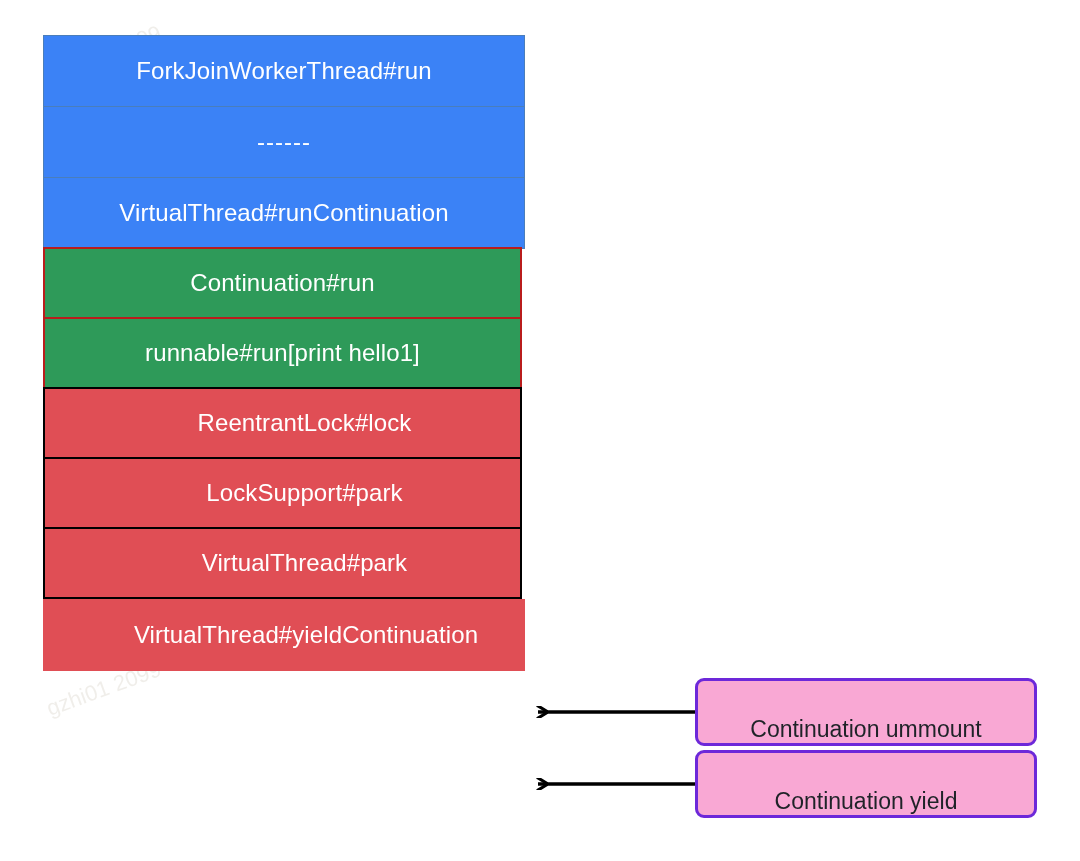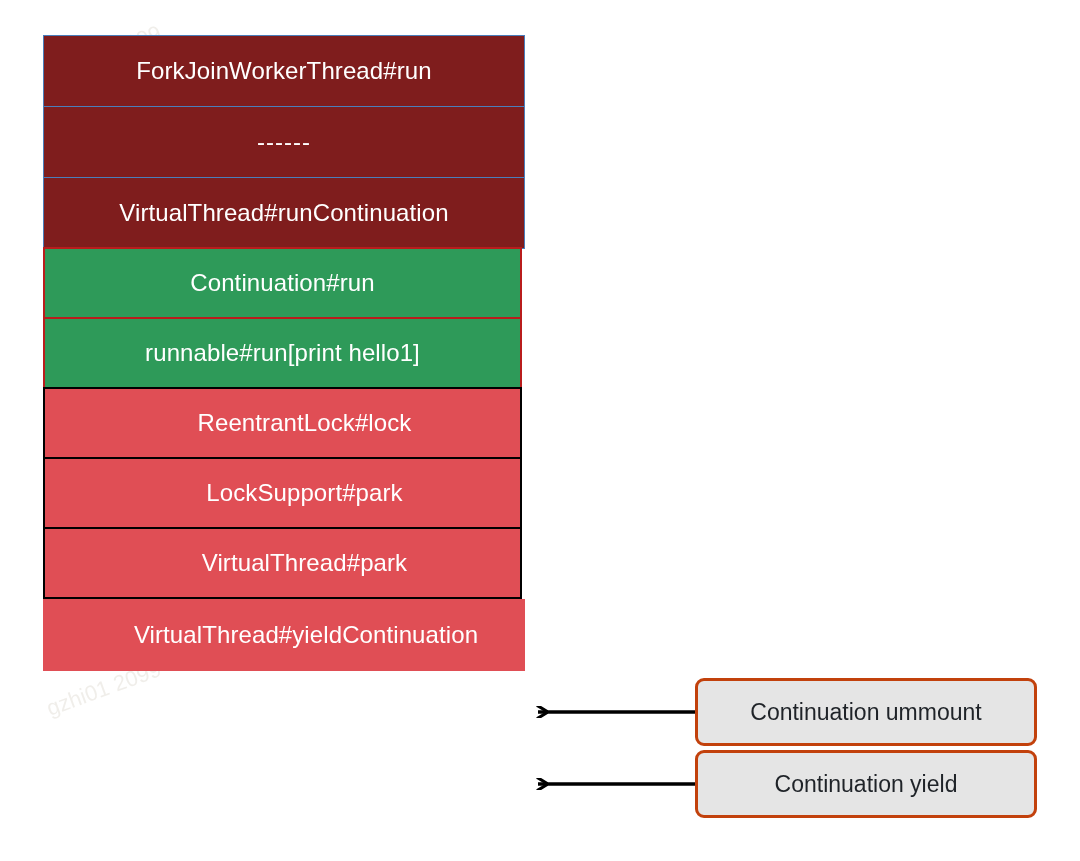--- a/index.html
+++ b/index.html
@@ -44,21 +44,21 @@
     white-space: nowrap;
     position: relative;
   }
 
   .frame .frame-label {
     pointer-events: none;
   }
 
   
   .frame.purple {
-    background: #7f1d1d;
+    background: #3b82f6;
     border: 1px solid #4a7ebb;
     border-bottom-width: 1px;
     margin-top: -1px;
     justify-content: center;
   }
   .frame.purple:first-child { margin-top: 0; }
 
   
   .frame.green {
     background: #2e9a59;
@@ -87,25 +87,25 @@
     letter-spacing: 1px;
     font-size: 24px;
   }
 
   
   .callout {
     position: absolute;
     box-sizing: border-box;
     width: 342px;
     height: 68px;
-    background: #e5e5e5;
-    border: 3px solid #c2410c;
+    background: #f9a8d4;
+    border: 3px solid #6d28d9;
     border-radius: 9px;
     display: flex;
-    align-items: center;
+    align-items: flex-end;
     justify-content: center;
     color: #1f2328;
     font-size: 23px;
     white-space: nowrap;
   }
   #callout-unmount { left: 695px; top: 678px; }
   #callout-yield   { left: 695px; top: 750px; }
 
   
   .arrow-layer {

